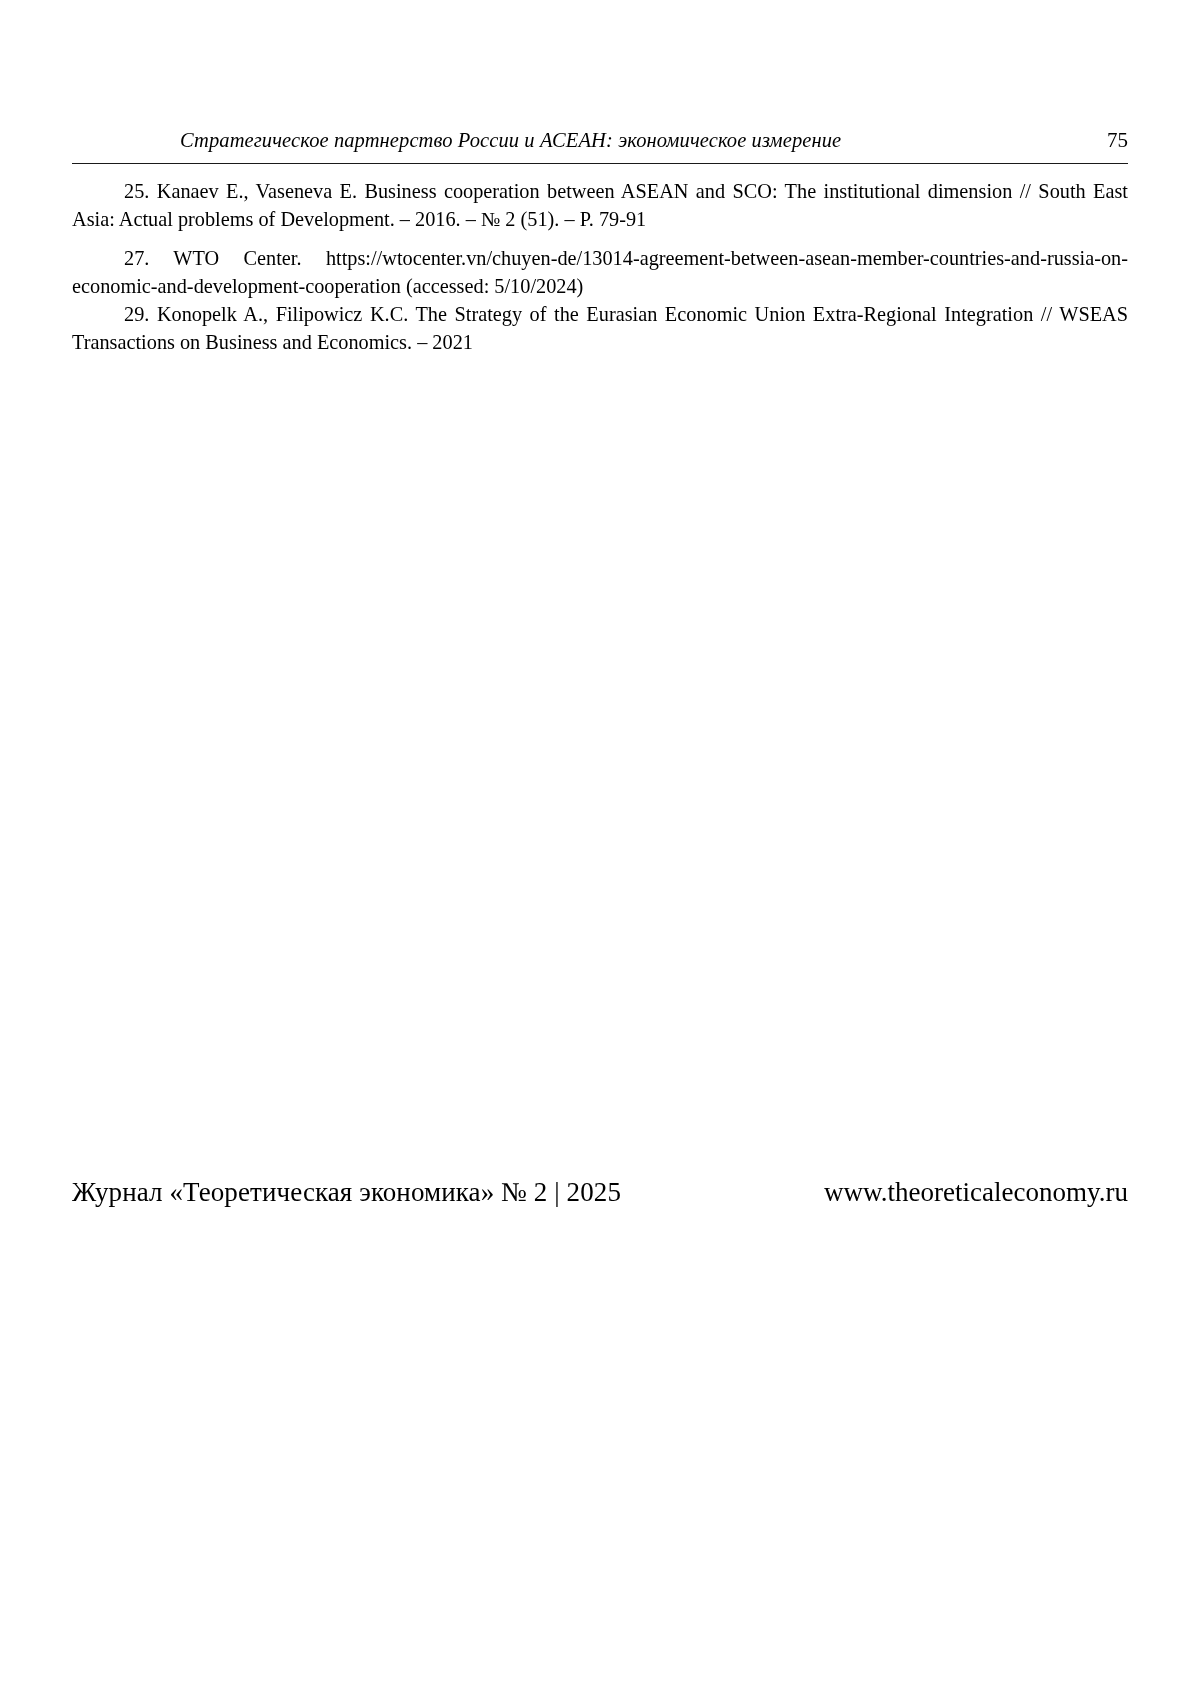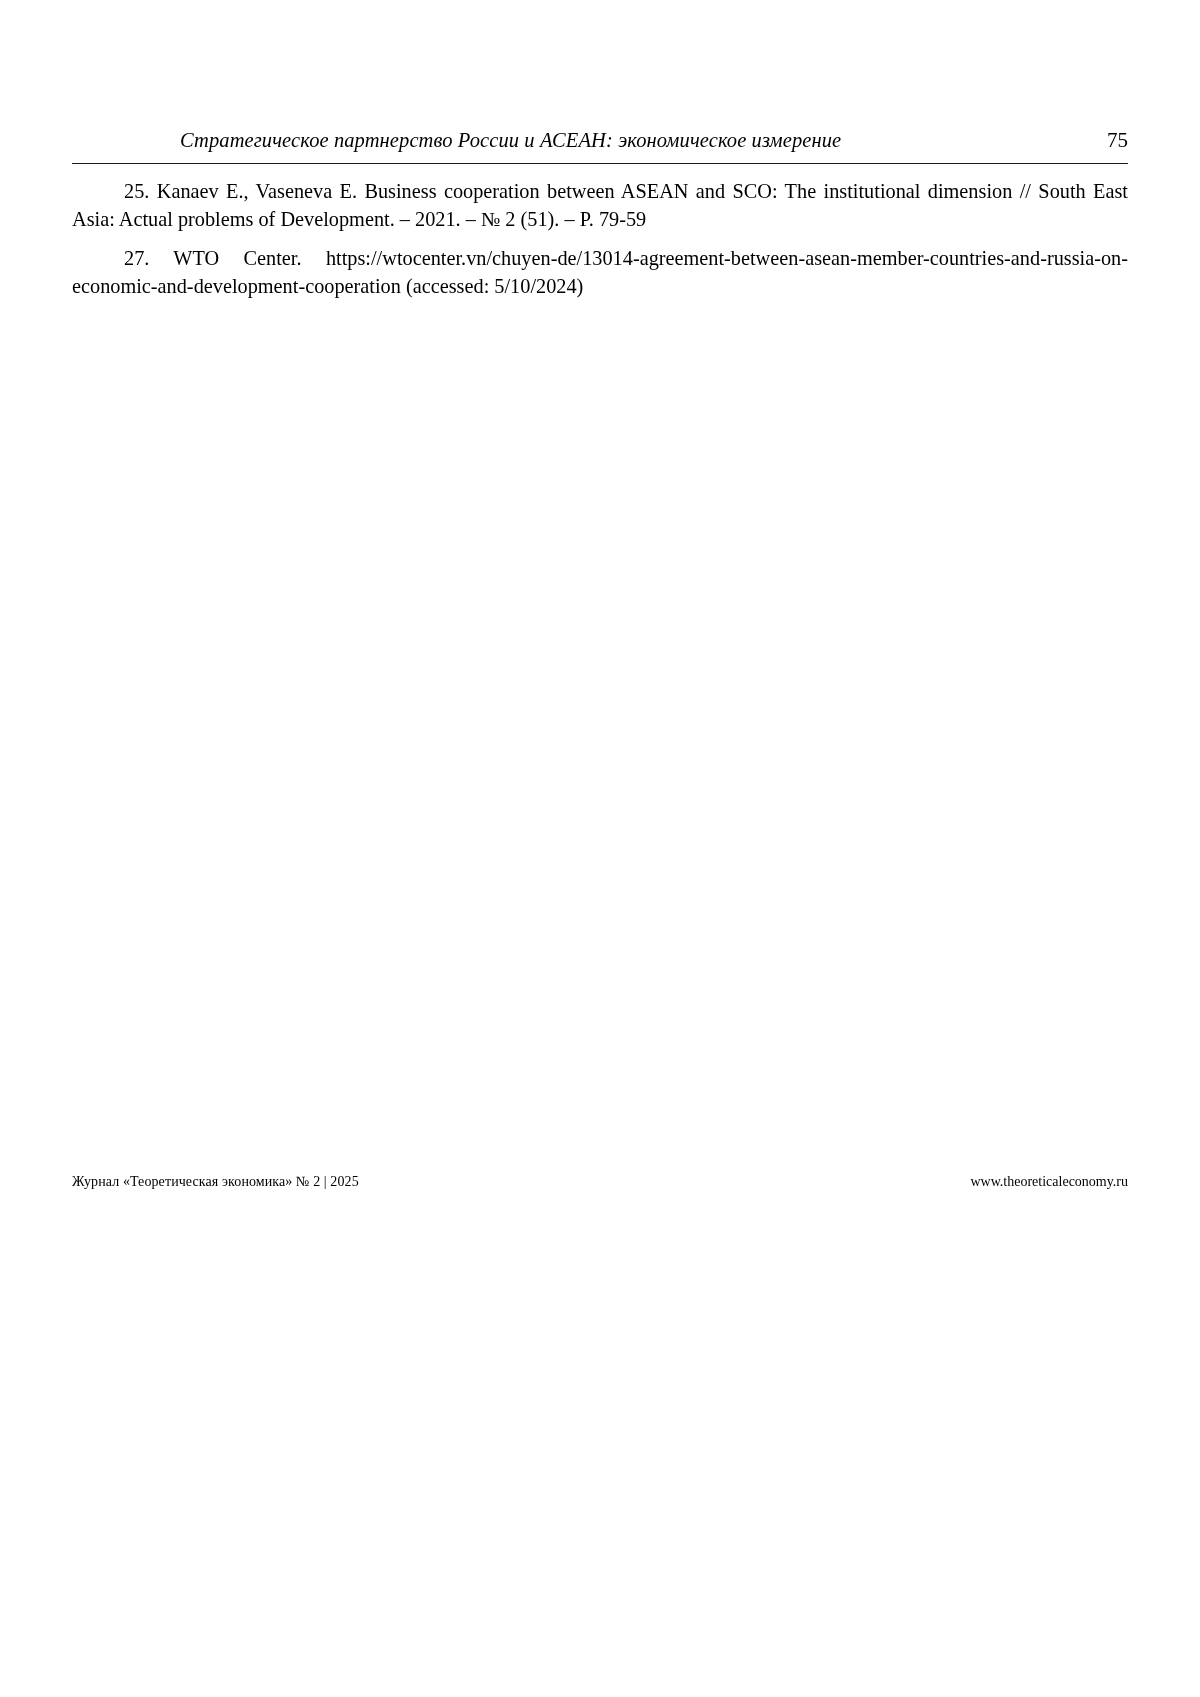--- a/index.html
+++ b/index.html
@@ -71,47 +71,48 @@
     text-align: justify;
     word-break: break-word;
     margin-top: 12px;
   }
 
   
   .footer {
     position: absolute;
     left: 72px;
     right: 72px;
-    bottom: 86px;
+    bottom: 68px;
     display: flex;
     align-items: baseline;
     justify-content: space-between;
-    font-size: 14px;
+    font-size: 27px;
   }
   .footer-left {
     letter-spacing: 0.1px;
   }
   .footer-right {
     font-family: "Liberation Serif", "DejaVu Serif", serif;
   }
 </style>
 </head>
 <body>
 
 <div class="page">
   <div class="content">
 
     <div class="running-head">
       <div class="running-head-title">Стратегическое партнерство России и АСЕАН: экономическое измерение</div>
       <div class="running-head-page">75</div>
     </div>
 
     <div class="refs">
-      <p class="ref">25. Kanaev E., Vaseneva E. Business cooperation between ASEAN and SCO: The institutional dimension // South East Asia: Actual problems of Development. – 2021. – № 2 (51). – P. 79-59</p>
+      <p class="ref">25. Kanaev E., Vaseneva E. Business cooperation between ASEAN and SCO: The institutional dimension // South East Asia: Actual problems of Development. – 2016. – № 2 (51). – P. 79-91</p>
       <p class="ref url-ref">27. WTO Center. https://wtocenter.vn/chuyen-de/13014-agreement-between-asean-member-countries-and-russia-on-economic-and-development-cooperation (accessed: 5/10/2024)</p>
+      <p class="ref">29. Konopelk A., Filipowicz K.C. The Strategy of the Eurasian Economic Union Extra-Regional Integration // WSEAS Transactions on Business and Economics. – 2021</p>
     </div>
 
   </div>
 
   <div class="footer">
     <div class="footer-left">Журнал «Теоретическая экономика» № 2 | 2025</div>
     <div class="footer-right">www.theoreticaleconomy.ru</div>
   </div>
 </div>
 

